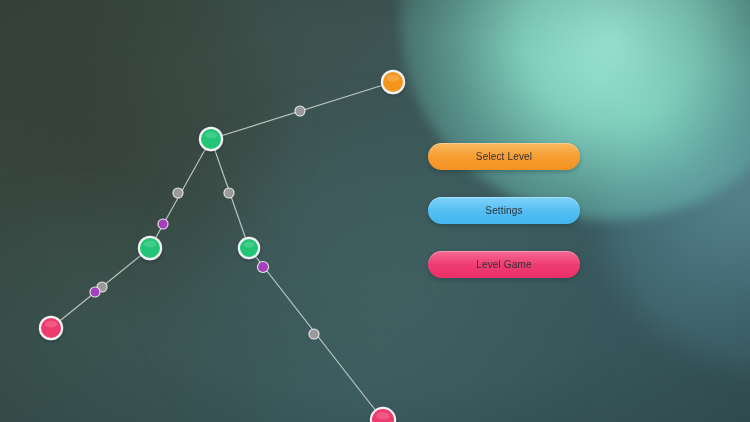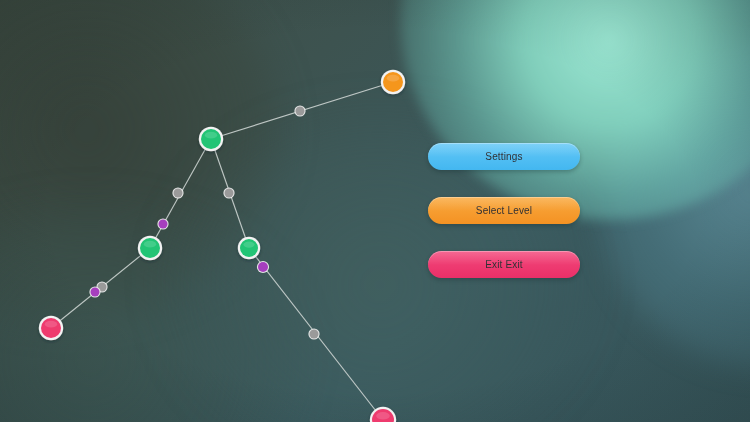--- a/index.html
+++ b/index.html
@@ -220,18 +220,18 @@
         </g>
         <g filter="url(#nodeShadow)">
           <circle cx="383" cy="420" r="13.2" fill="#f2f2f2"></circle>
           <circle cx="383" cy="420" r="11" fill="#ee3a6e"></circle>
           <ellipse cx="383" cy="415.82" rx="6.82" ry="3.74" fill="#ffffff" fill-opacity="0.16"></ellipse>
         </g>
       </g>
     </svg>
 
   <div class="menu">
+    <button class="menu-btn btn-select">Select Level</button>
     <button class="menu-btn btn-settings">Settings</button>
-    <button class="menu-btn btn-select">Select Level</button>
-    <button class="menu-btn btn-exit">Exit Exit</button>
+    <button class="menu-btn btn-exit">Level Game</button>
   </div>
 
 </div>
 
 </body></html>

